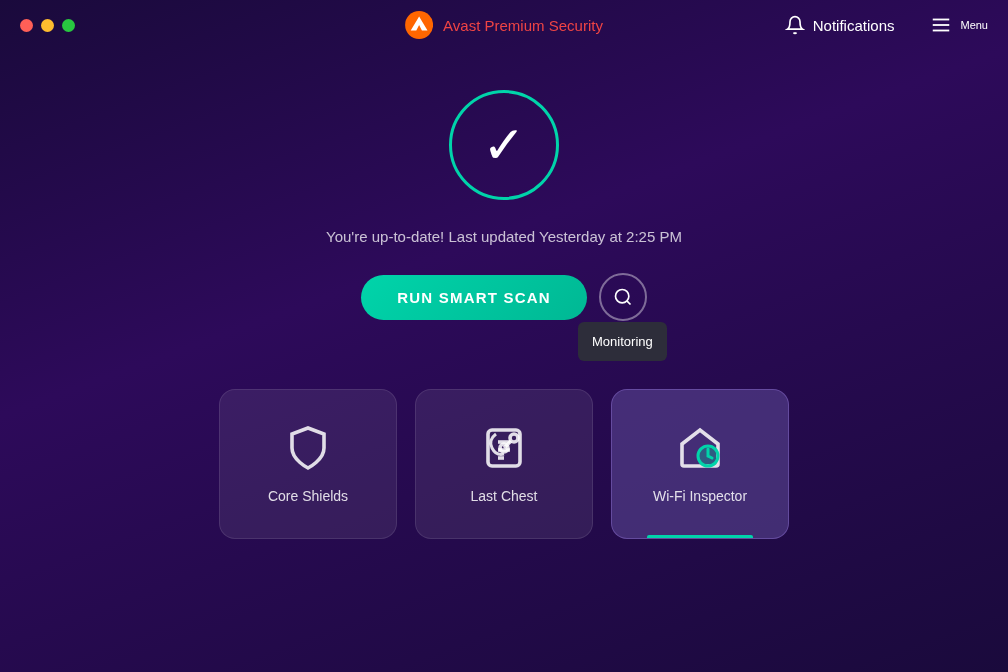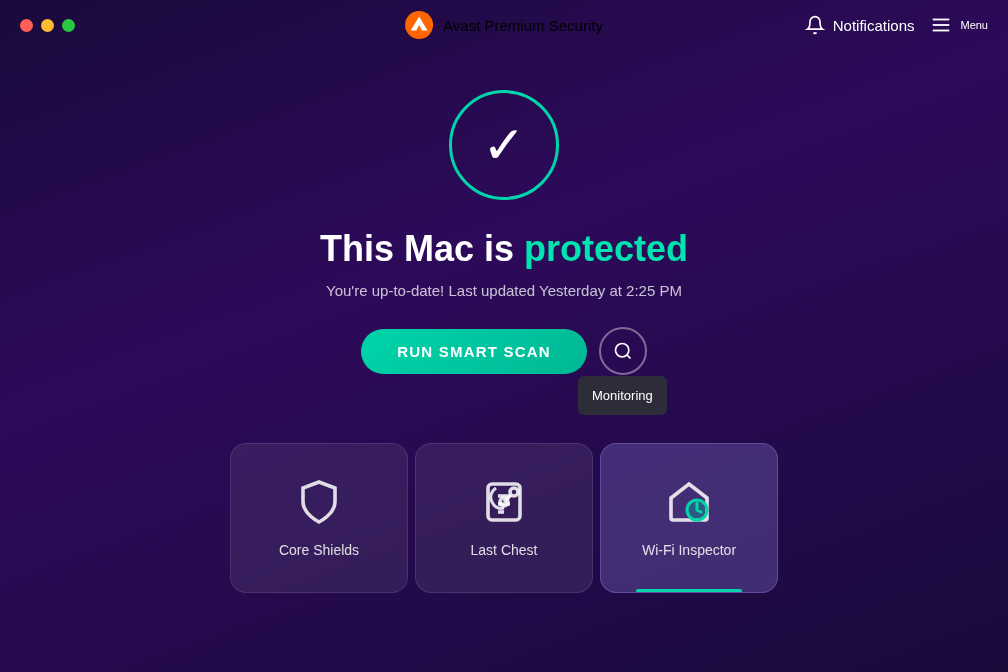--- a/index.html
+++ b/index.html
@@ -54,27 +54,27 @@
     }
 
     .avast-logo {
       width: 28px;
       height: 28px;
     }
 
     .app-title-text {
       font-size: 15px;
       font-weight: 500;
-      color: #000000;
+      color: #ef4444;
     }
 
     .titlebar-right {
       display: flex;
       align-items: center;
-      gap: 16px;
+      gap: 36px;
     }
 
     .notifications-btn {
       display: flex;
       align-items: center;
       gap: 8px;
       cursor: pointer;
       color: white;
       font-size: 15px;
       background: none;
@@ -182,21 +182,21 @@
       border-radius: 6px;
       font-size: 13px;
       position: absolute;
       right: -20px;
       bottom: -40px;
     }
 
     
     .cards-section {
       display: flex;
-      gap: 7px;
+      gap: 18px;
       margin-top: 52px;
       padding: 0 60px;
     }
 
     .feature-card {
       width: 178px;
       height: 150px;
       border-radius: 16px;
       background: rgba(255,255,255,0.08);
       border: 1px solid rgba(255,255,255,0.1);
@@ -281,24 +281,20 @@
     </button>
   </div>
 </div>
 
 <div class="main-content">
 
   <div class="shield-circle">
     <span class="checkmark-icon">✓</span>
   </div>
 
-  <h1 class="status-heading">
-    <span>This Mac is</span>
-    <span class="protected">protected</span>
-  </h1>
 
   <p class="status-subtitle">You're up-to-date! Last updated Yesterday at 2:25 PM</p>
 
   <div class="action-buttons">
     <button class="run-scan-btn">RUN SMART SCAN</button>
     <button class="search-btn">
       <svg width="20" height="20" viewBox="0 0 24 24" fill="none" stroke="white" stroke-width="2">
         <circle cx="11" cy="11" r="8"></circle>
         <path d="M21 21l-4.35-4.35"></path>
       </svg>

